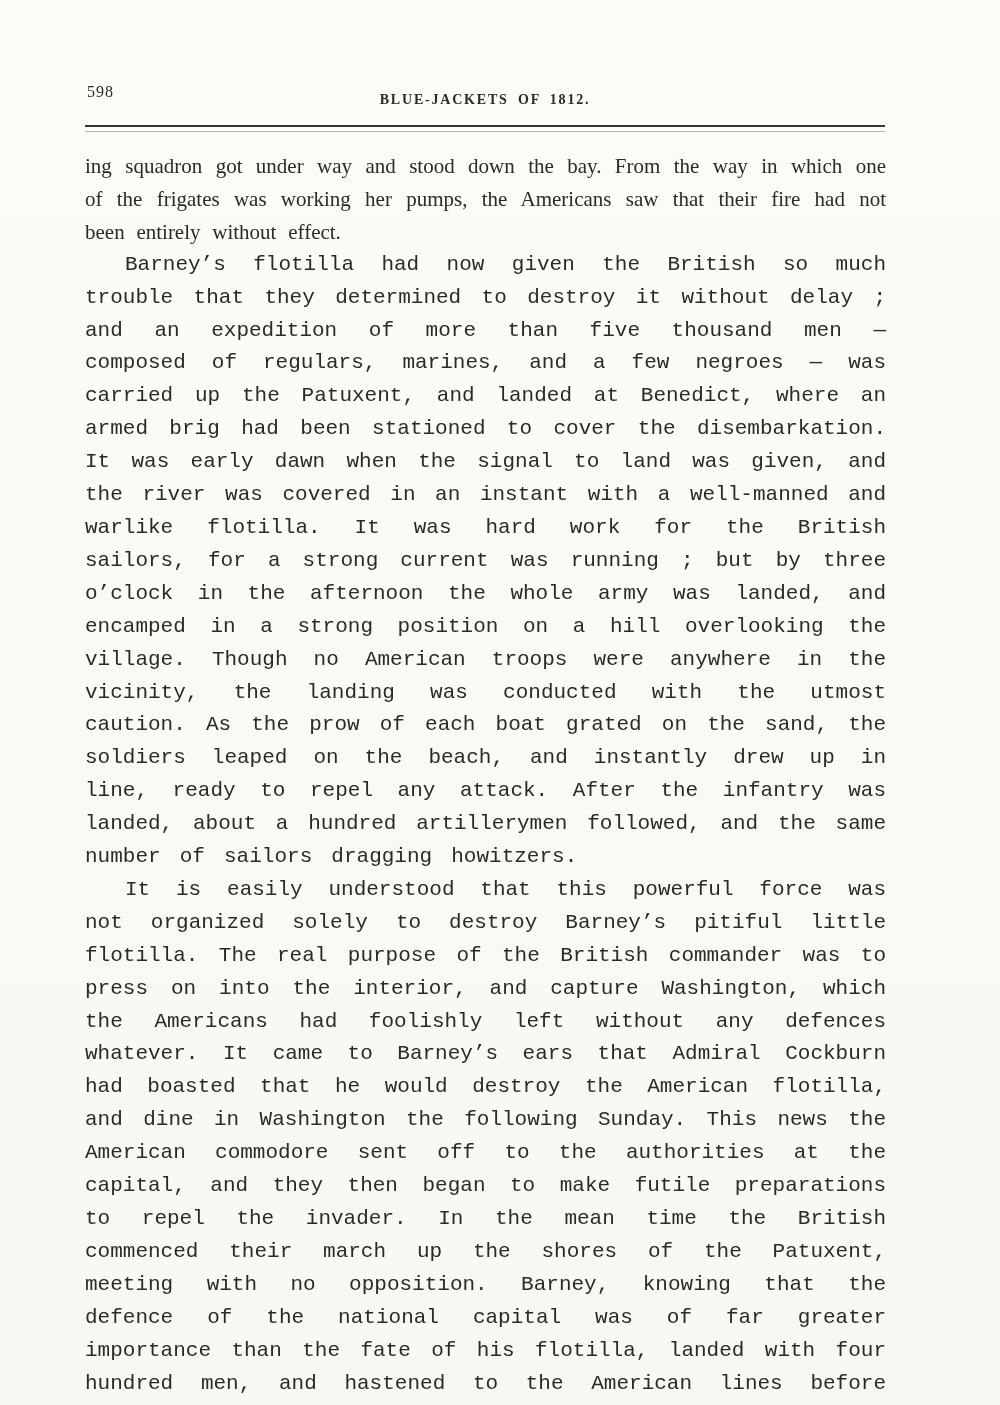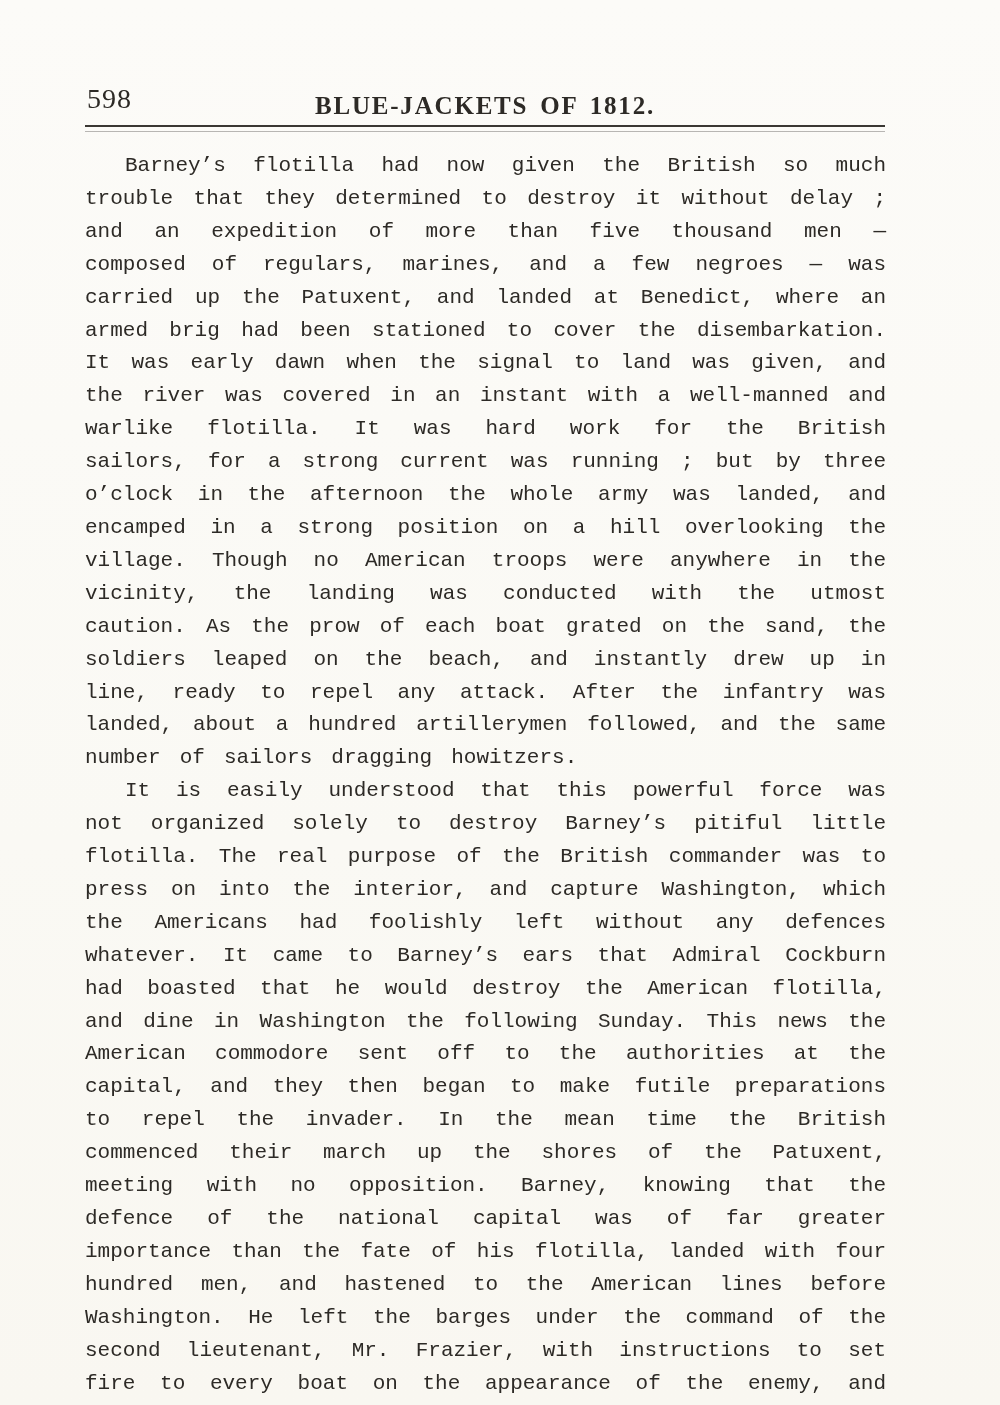--- a/index.html
+++ b/index.html
@@ -17,30 +17,30 @@
     width: 1000px;
     height: 1405px;
     background: linear-gradient(180deg, #fcfbf8 0%, #faf9f4 60%, #f9f7f1 100%);
     font-family: "Liberation Serif", "DejaVu Serif", serif;
     color: #2d2a26;
   }
   .page-number {
     position: absolute;
     left: 87px;
     top: 83px;
-    font-size: 28px;
+    font-size: 16px;
     letter-spacing: 1px;
   }
   .header-title {
     position: absolute;
     left: 85px;
     top: 92px;
     width: 800px;
     text-align: center;
-    font-size: 25px;
+    font-size: 14px;
     font-weight: bold;
     letter-spacing: 1.8px;
     word-spacing: 4px;
   }
   .header-rule {
     position: absolute;
     left: 85px;
     top: 125px;
     width: 800px;
     height: 4px;
@@ -71,17 +71,18 @@
 
 <div class="page">
 
   <div class="page-number">598</div>
 
   <div class="header-title">BLUE-JACKETS OF 1812.</div>
 
   <div class="header-rule"></div>
 
   <div class="body-text">
+    <p>ing squadron got under way and stood down the bay. From the way in which one of the frigates was working her pumps, the Americans saw that their fire had not been entirely without effect.</p>
     <p class="indent">Barney’s flotilla had now given the British so much trouble that they determined to destroy it without delay ; and an expedition of more than five thousand men — composed of regulars, marines, and a few negroes — was carried up the Patuxent, and landed at Benedict, where an armed brig had been stationed to cover the disembarkation. It was early dawn when the signal to land was given, and the river was covered in an instant with a well-manned and warlike flotilla. It was hard work for the British sailors, for a strong current was running ; but by three o’clock in the afternoon the whole army was landed, and encamped in a strong position on a hill overlooking the village. Though no American troops were anywhere in the vicinity, the landing was conducted with the utmost caution. As the prow of each boat grated on the sand, the soldiers leaped on the beach, and instantly drew up in line, ready to repel any attack. After the infantry was landed, about a hundred artillerymen followed, and the same number of sailors dragging howitzers.</p>
     <p class="indent">It is easily understood that this powerful force was not organized solely to destroy Barney’s pitiful little flotilla. The real purpose of the British commander was to press on into the interior, and capture Washington, which the Americans had foolishly left without any defences whatever. It came to Barney’s ears that Admiral Cockburn had boasted that he would destroy the American flotilla, and dine in Washington the following Sunday. This news the American commodore sent off to the authorities at the capital, and they then began to make futile preparations to repel the invader. In the mean time the British commenced their march up the shores of the Patuxent, meeting with no opposition. Barney, knowing that the defence of the national capital was of far greater importance than the fate of his flotilla, landed with four hundred men, and hastened to the American lines before Washington. He left the barges under the command of the second lieutenant, Mr. Frazier, with instructions to set fire to every boat on the appearance of the enemy, and then join the commodore with all the men left under his charge. Accordingly, when the invading column reached Nottingham, Mr. Frazier took the flotilla still higher up the creek, — a move that vastly disconcerted the British, who</p>
   </div>
 
 </div>
 
 </body></html>

